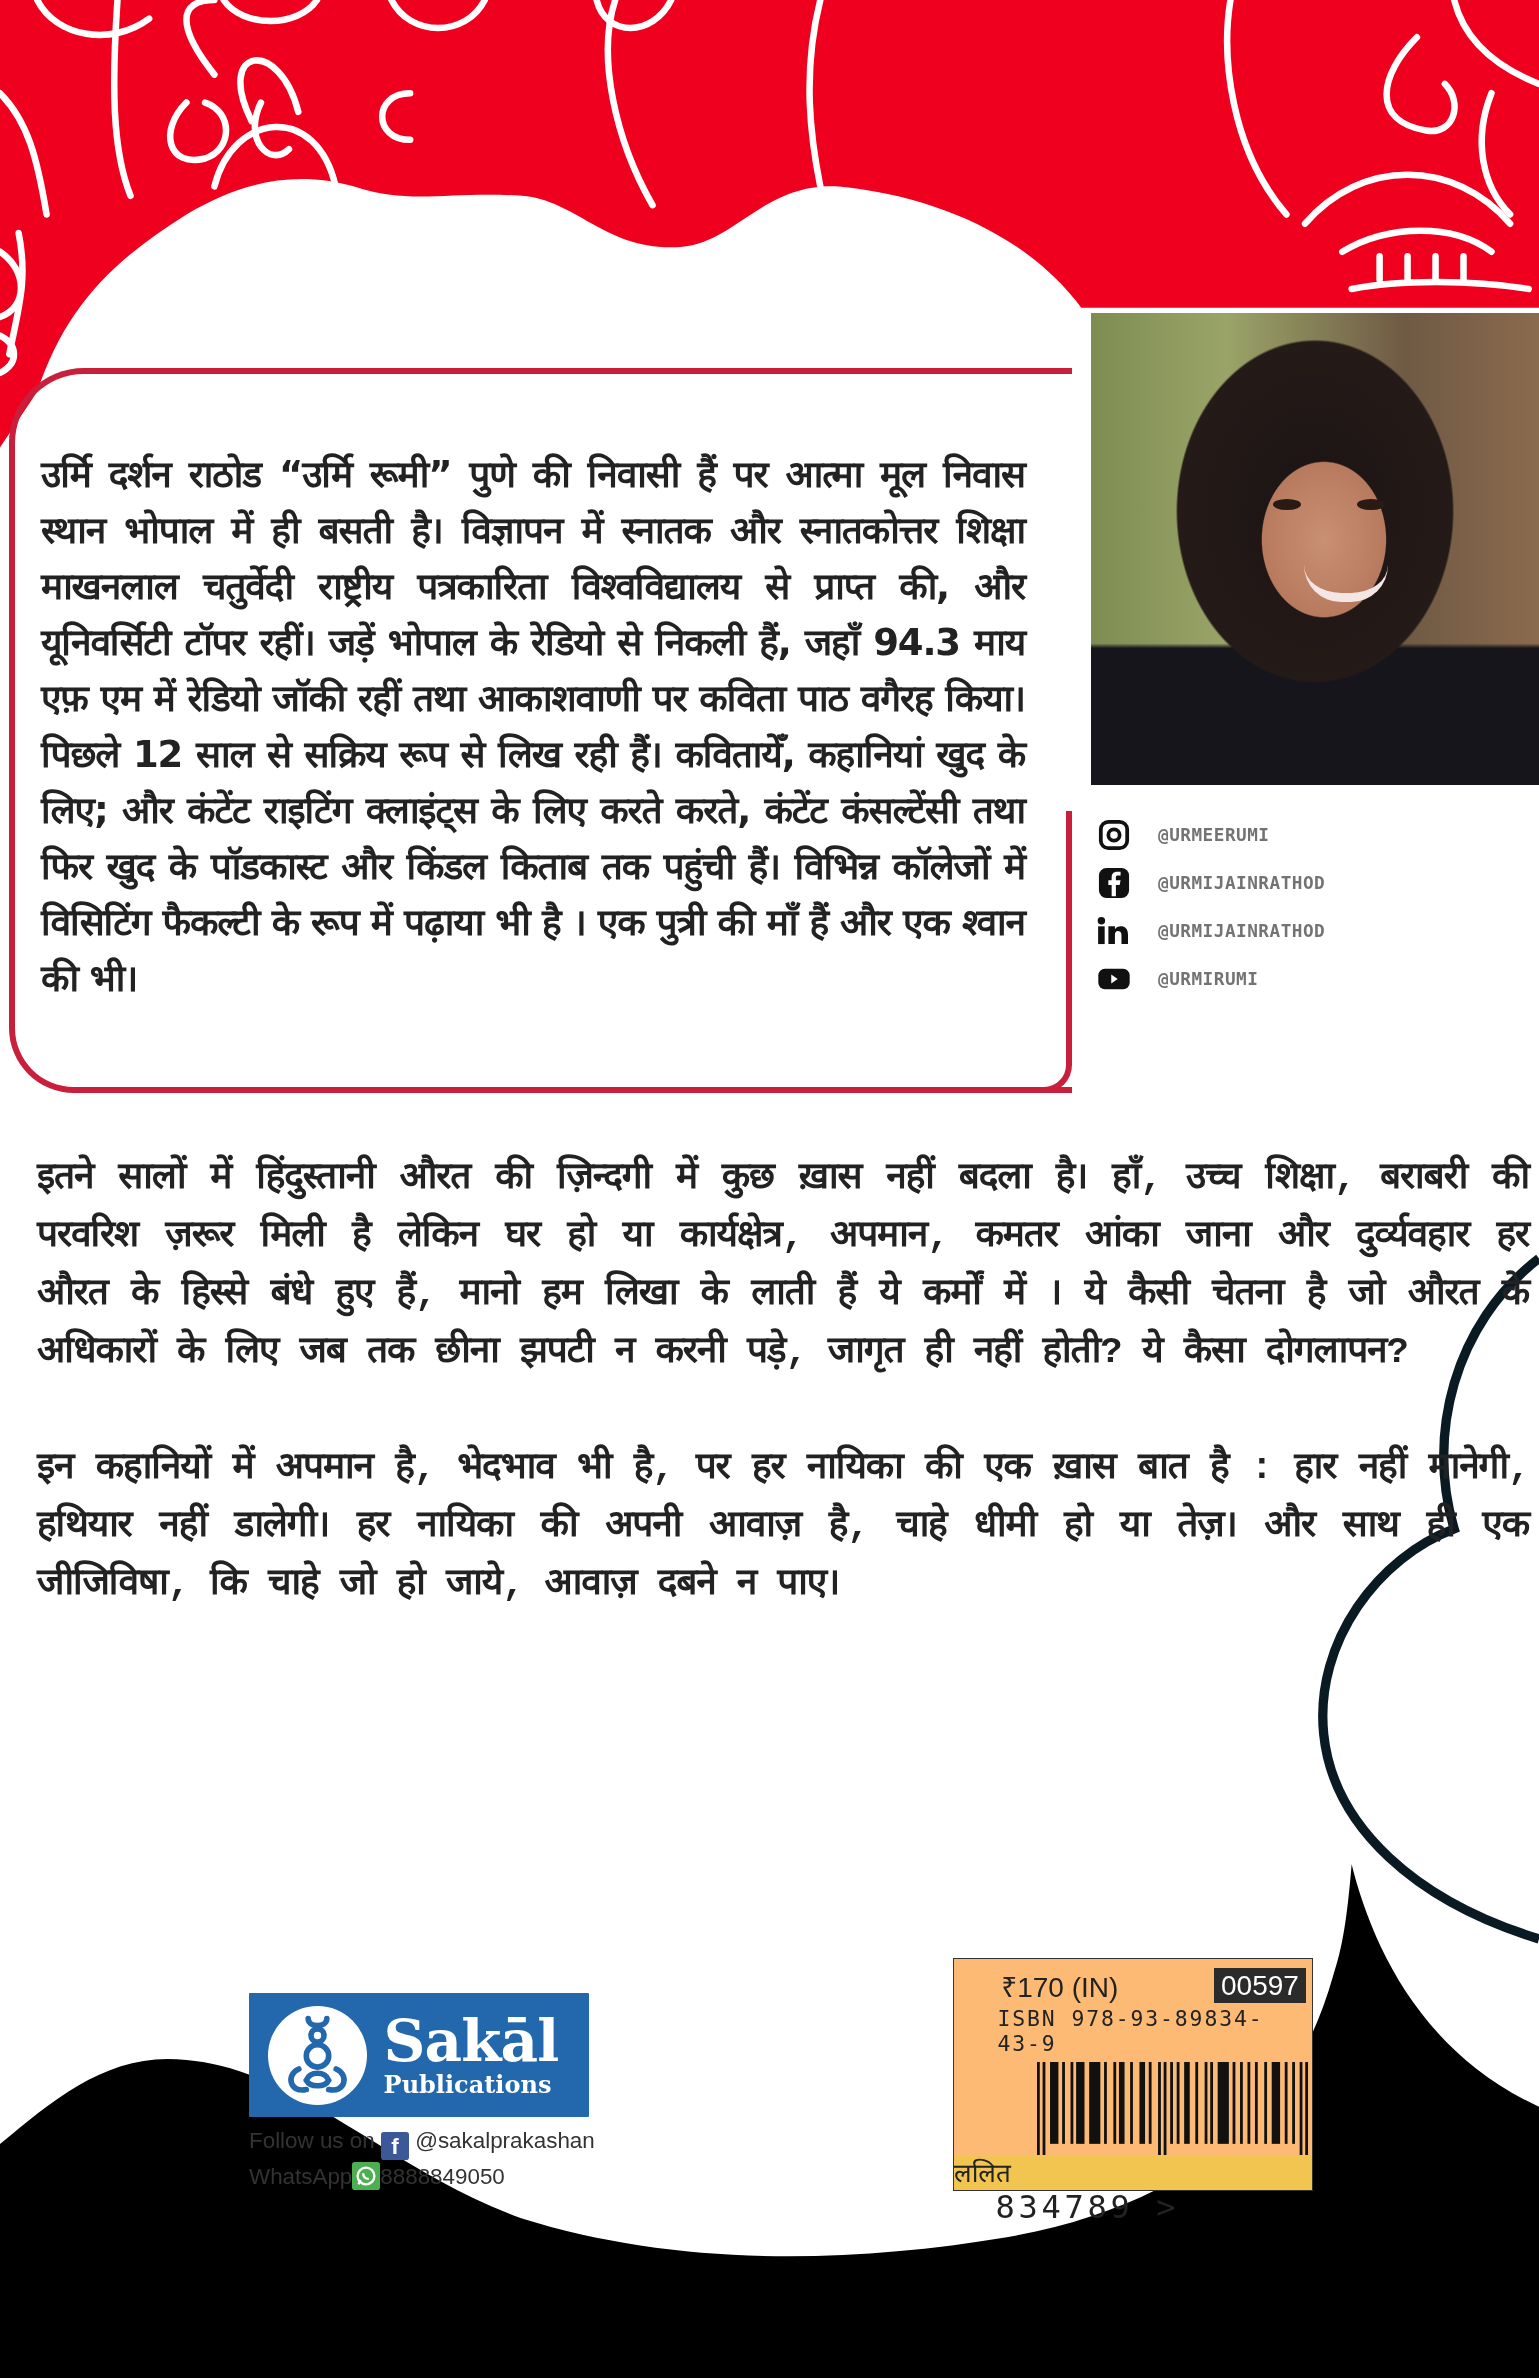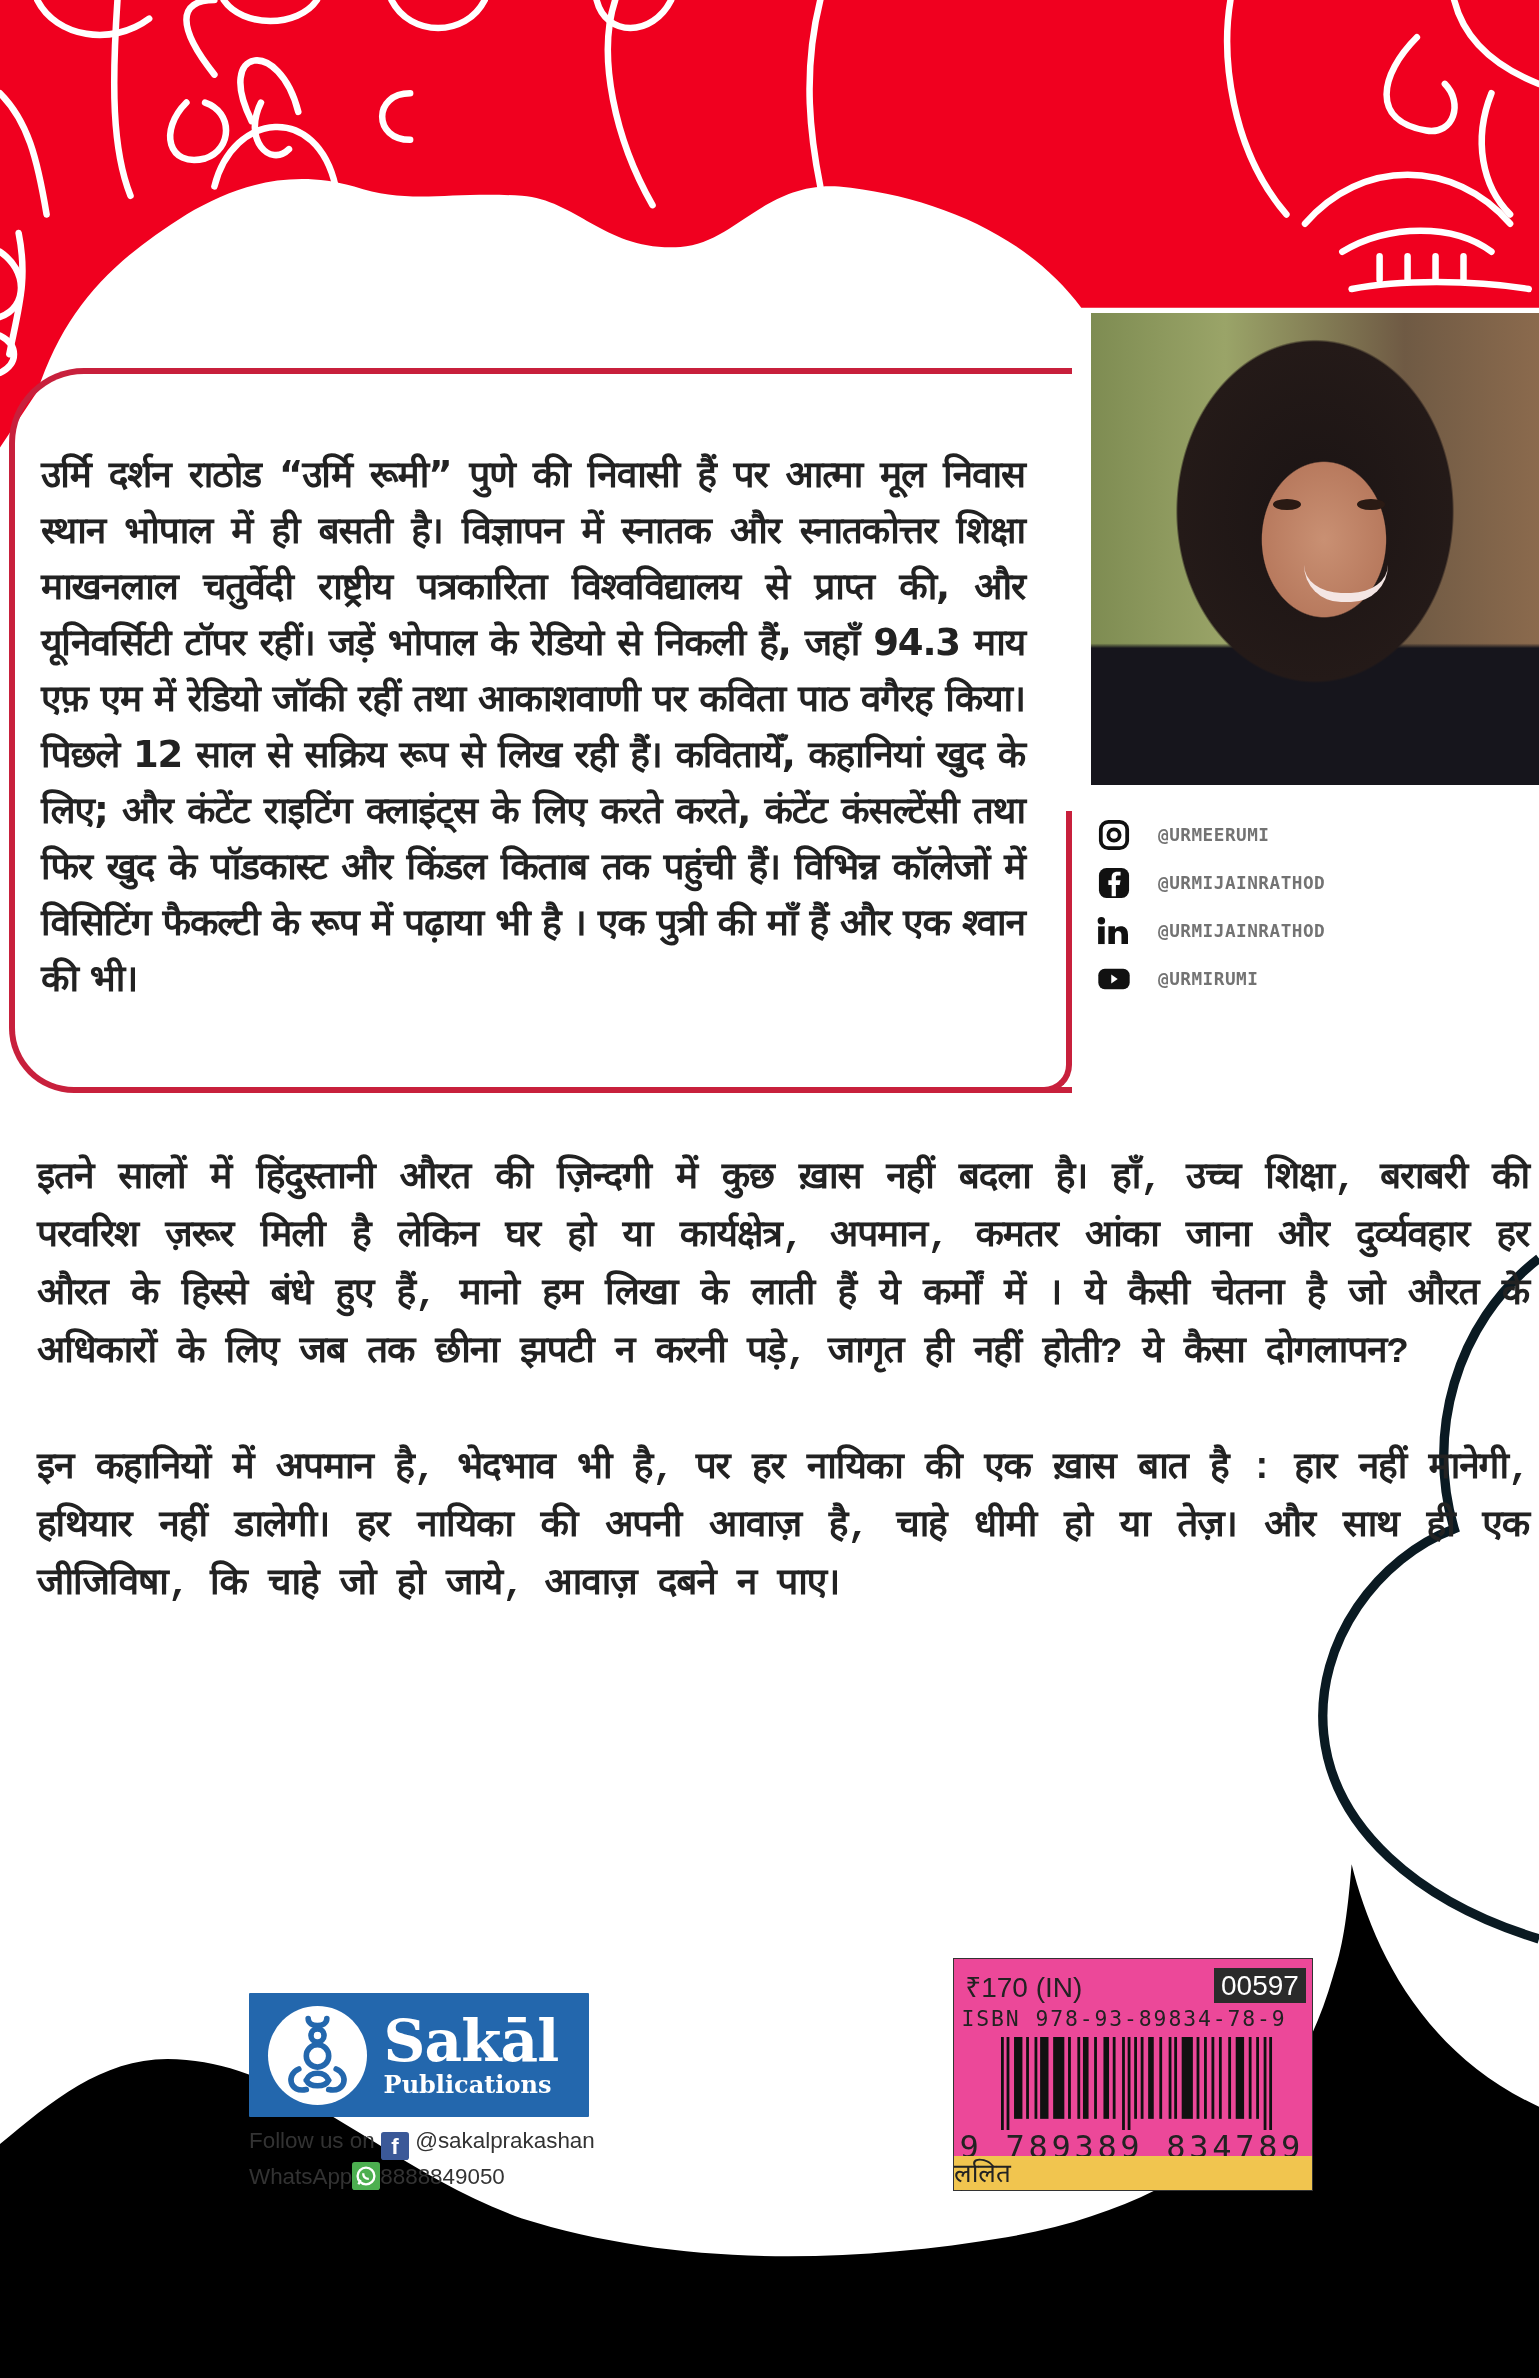--- a/index.html
+++ b/index.html
@@ -71,21 +71,21 @@
     margin-left: 18.6px; display: flex; align-items: center; justify-content: center;
   }
   .pub-names { margin-left: 17px; color: #fff; font-family: "DejaVu Serif", serif; }
   .pub-name { font-size: 58px; font-weight: bold; line-height: 60px; letter-spacing: -0.9px; }
   .pub-sub { font-size: 24px; font-weight: bold; line-height: 28px; }
   .pub-follow { font-family: "Liberation Sans", sans-serif; font-size: 22.4px; color: #333; margin-top: 9.3px; line-height: 30px; }
   .pub-follow .inline-icon { display: inline-block; width: 28px; height: 28px; vertical-align: -5.6px; border-radius: 2.8px; text-align: center; color: #fff; font-weight: bold; }
 
   .barcode-box {
     left: 953px; top: 1958px; width: 360px; height: 233px;
-    border: 1.9px solid #333; background: #ec4899; box-sizing: border-box;
+    border: 1.9px solid #333; background: #fdba74; box-sizing: border-box; padding-left: 36px;
   }
   .bc-top { display: flex; justify-content: space-between; align-items: center; padding: 7.5px 5.6px 0 11.2px; }
   .bc-price { font-family: "Liberation Sans", sans-serif; font-size: 28px; color: #222; }
   .bc-code { background: #2b2b2b; color: #fff; font-family: Liberation Sans, sans-serif; font-size: 28px; padding: 1.9px 7.5px; }
   .bc-isbn { font-family: "DejaVu Sans Mono", monospace; font-size: 21.4px; letter-spacing: 1.9px; padding: 1.9px 7.5px; color: #222; }
   .bc-bars { height: 93px; margin: 3.7px 28px 0 47px; position: relative; }
   .bc-digits { font-family: "DejaVu Sans Mono", monospace; font-size: 32px; letter-spacing: 3.7px; padding: 0 5.6px; color: #222; line-height: 35px; }
   .bc-imprint { background: #f1c54f; height: 34px; text-align: left; font-size: 26px; line-height: 34px; color: #222; position: absolute; bottom: 0; left: 0; right: 0; }
 </style>
 </head>
@@ -217,21 +217,21 @@
         </svg>
     </span><span>8888849050</span>
   </div>
 </div>
 
 <div class="layer barcode-box">
   <div class="bc-top">
     <span class="bc-price">₹170 (IN)</span>
     <span class="bc-code">00597</span>
   </div>
-  <div class="bc-isbn">ISBN 978-93-89834-78-9</div>
+  <div class="bc-isbn">ISBN 978-93-89834-43-9</div>
   <div class="bc-bars">
     <svg width="285" height="93" viewBox="0 0 306 100" preserveAspectRatio="none">
       <g fill="#111">
         <rect x="0" y="0" width="3" height="100"></rect>
           <rect x="6" y="0" width="3" height="100"></rect>
         <rect x="14" y="0" width="9" height="88"></rect>
           <rect x="27" y="0" width="3" height="88"></rect>
         <rect x="36" y="0" width="3" height="88"></rect>
           <rect x="42" y="0" width="9" height="88"></rect>
         <rect x="56" y="0" width="12" height="88"></rect>

